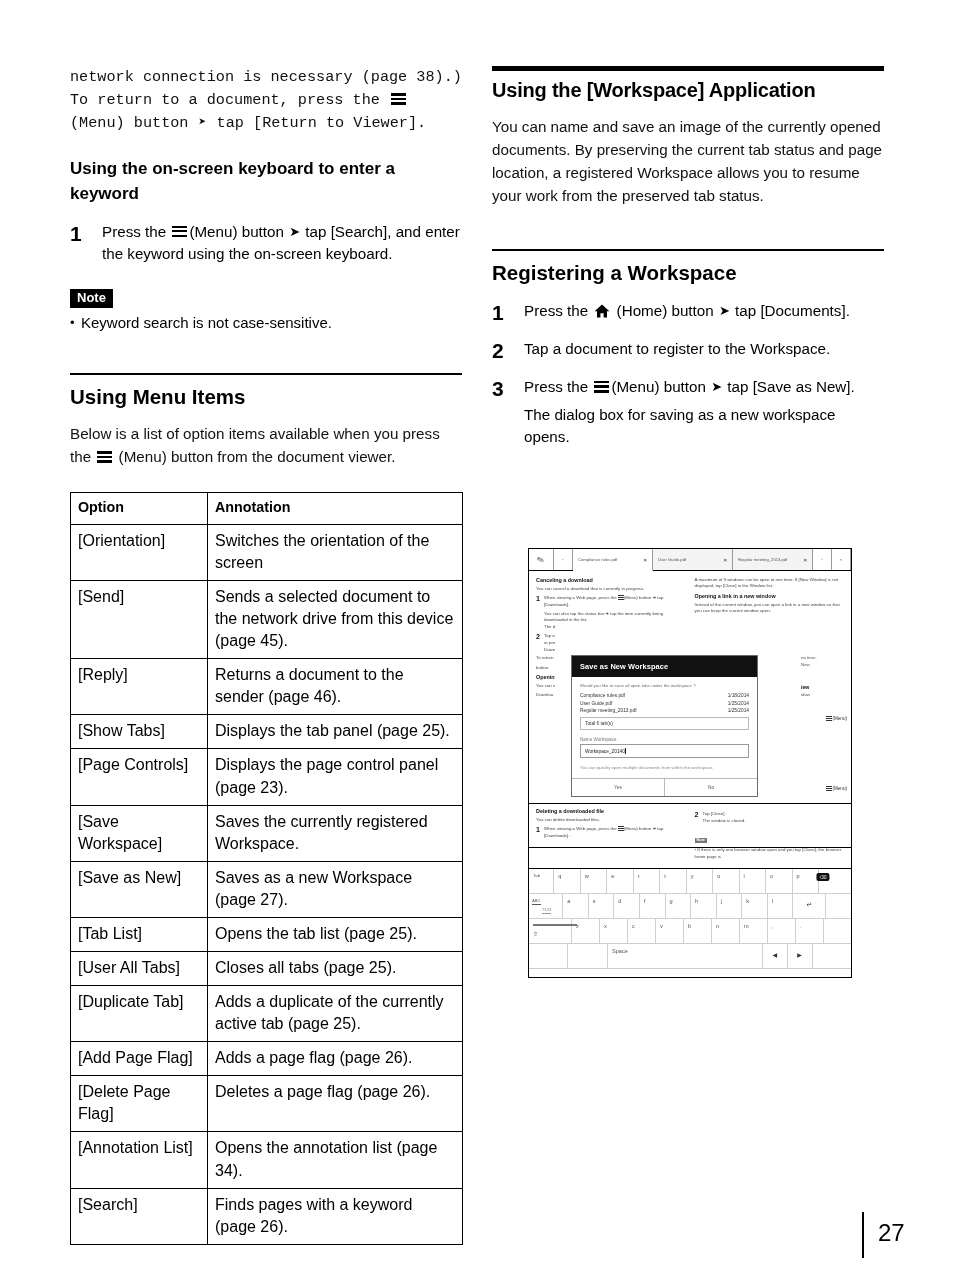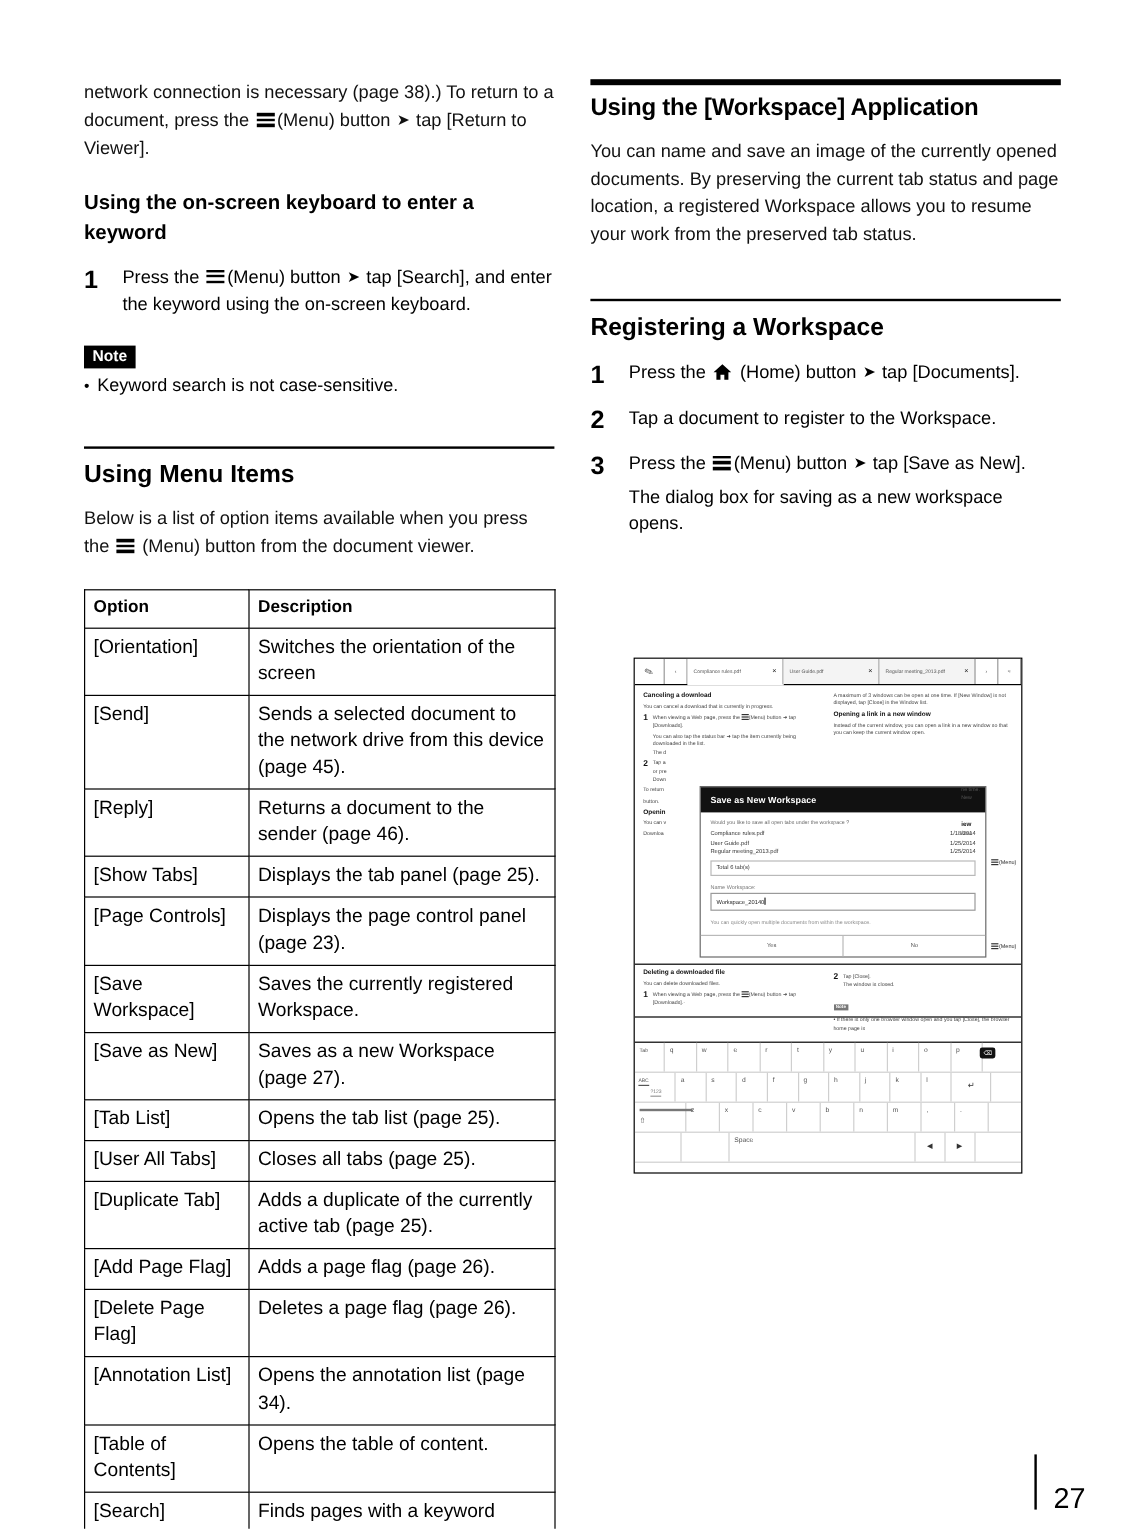--- a/index.html
+++ b/index.html
@@ -108,21 +108,21 @@
   .mini-menu{
     display:inline-block;width:6px;height:5px;position:relative;vertical-align:-1px;
   }
   .mini-menu i{position:absolute;left:0;width:6px;height:1px;background:#333;}
   .mini-menu i:nth-child(1){top:0;}
   .mini-menu i:nth-child(2){top:2px;}
   .mini-menu i:nth-child(3){top:4px;}
 
   
   .dlg{
-    position:absolute;left:54px;top:84px;width:239px;
+    position:absolute;left:42px;top:84px;width:187px;
     border:1px solid #6a6a6a;background:#fff;box-sizing:border-box;
   }
   .dlg-title{
     background:#111;color:#fff;font-size:7.4px;font-weight:bold;
     padding:6px 8px;letter-spacing:.1px;
   }
   .dlg-q{font-size:4.4px;color:#6b6b6b;padding:6px 8px 4px 8px;}
   .dlg-list{margin:0 8px;border-bottom:0;}
   .dlg-row{display:flex;justify-content:space-between;font-size:4.8px;color:#333;padding:1.2px 0;}
   .dlg-box{
@@ -177,30 +177,30 @@
   .kb-abc .l2{position:absolute;left:13px;top:13px;color:#777;
     border-bottom:1.5px solid #999;padding-bottom:1px;}
   .kb-shift{flex:1.55;}
   .kb-shift .sg{position:absolute;left:4px;top:11px;font-size:6px;color:#444;}
   .kb-shift .bar{position:absolute;left:4px;top:5px;width:44px;height:2px;background:#777;}
   .kb-ret{flex:1.3;text-align:center;}
   .kb-ret .rg{position:absolute;left:50%;top:7px;transform:translateX(-50%);font-size:7px;color:#333;}
   .kb-arrow{flex:.62;text-align:center;}
   .kb-arrow .ag{position:absolute;left:50%;top:7px;transform:translateX(-50%);font-size:6px;color:#333;}
   .pg-rule{position:absolute;left:862px;top:1212px;width:2px;height:46px;background:#000;}
-  .pg-num{position:absolute;left:878px;top:1219px;font-size:24px;margin-top:17px;}
+  .pg-num{position:absolute;left:878px;top:1219px;font-size:24px;}
 </style>
 </head>
 <body>
 
 <div class="page">
 
   <div class="col-left">
 
-    <p class="body-text" style="margin:0;">
+    <p class="body-text" style="margin:0;font-family:Liberation Mono, monospace;">
       <span>network connection is necessary (page 38).) To return to a document, press the </span><span class="ico-menu"><i></i><i></i><i></i></span><span>(Menu) button </span><span class="arr">➤</span>
       <span>tap [Return to Viewer].</span>
     </p>
 
     <h3 class="h3">Using the on-screen keyboard to enter a keyword</h3>
 
     <div class="step">
       <div class="step-num">1</div>
       <div class="step-body">
         <span>Press the </span><span class="ico-menu"><i></i><i></i><i></i></span><span>(Menu) button </span><span class="arr">➤</span>
@@ -225,21 +225,21 @@
     </p>
 
     <table class="opt">
       <colgroup>
           <col class="c1">
           <col class="c2">
         </colgroup>
       <thead>
         <tr>
           <th>Option</th>
-          <th>Description</th>
+          <th>Annotation</th>
         </tr>
       </thead>
       <tbody id="opt-body">
           <tr>
             <td>[Orientation]</td>
             <td>Switches the orientation of the screen</td>
           </tr>
           <tr>
             <td>[Send]</td>
             <td>Sends a selected document to the network drive from this device (page 45).</td>
@@ -280,24 +280,20 @@
             <td>[Add Page Flag]</td>
             <td>Adds a page flag (page 26).</td>
           </tr>
           <tr>
             <td>[Delete Page Flag]</td>
             <td>Deletes a page flag (page 26).</td>
           </tr>
           <tr>
             <td>[Annotation List]</td>
             <td>Opens the annotation list (page 34).</td>
-          </tr>
-          <tr>
-            <td>[Table of Contents]</td>
-            <td>Opens the table of content.</td>
           </tr>
           <tr>
             <td>[Search]</td>
             <td>Finds pages with a keyword (page 26).</td>
           </tr>
         </tbody>
     </table>
   </div>
 
   <div class="col-right">

